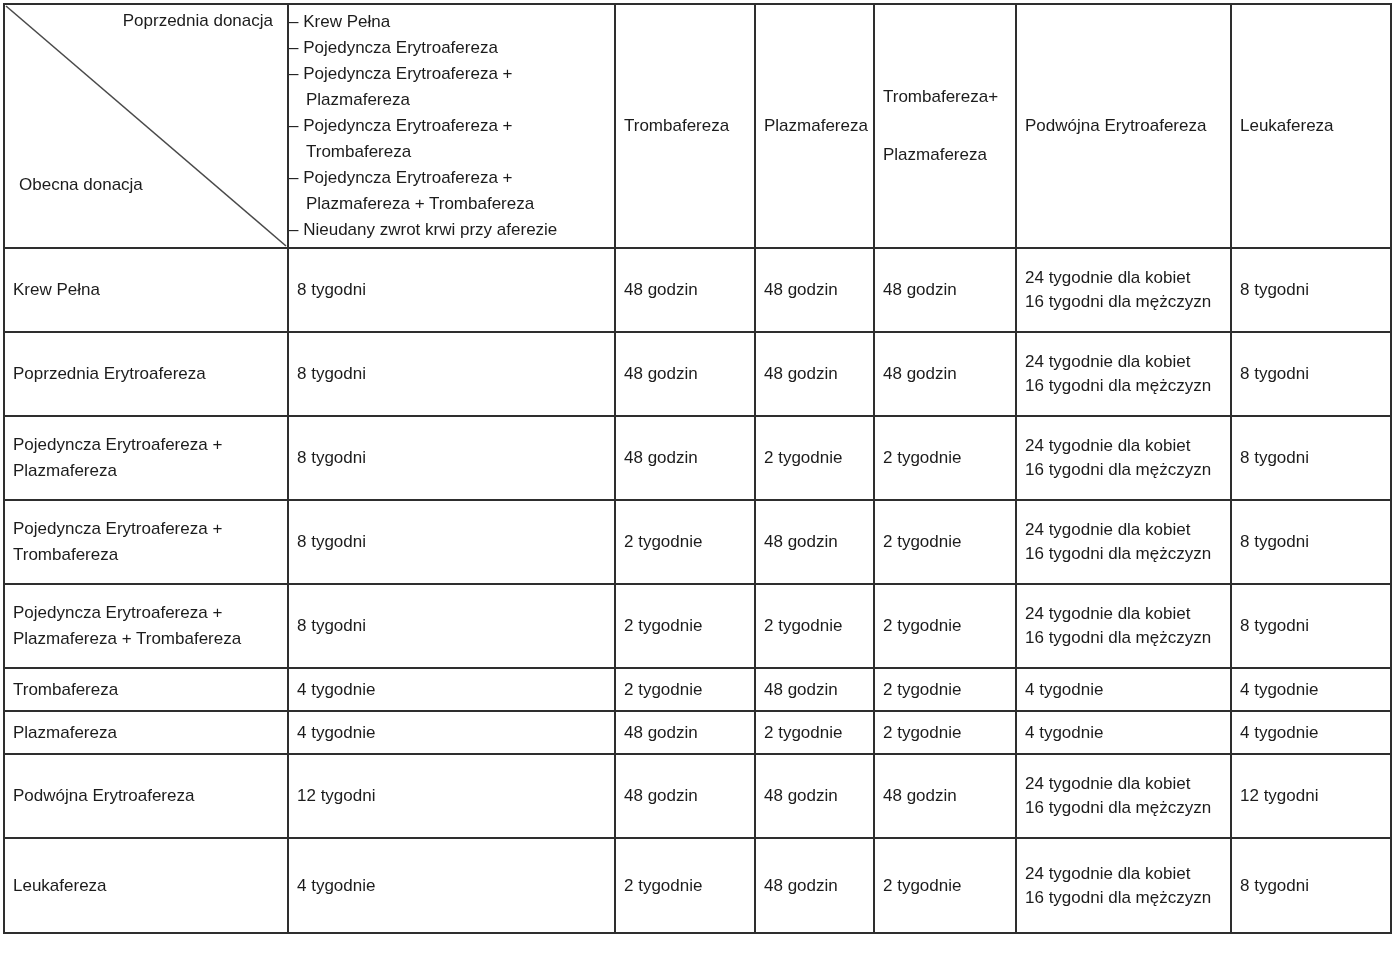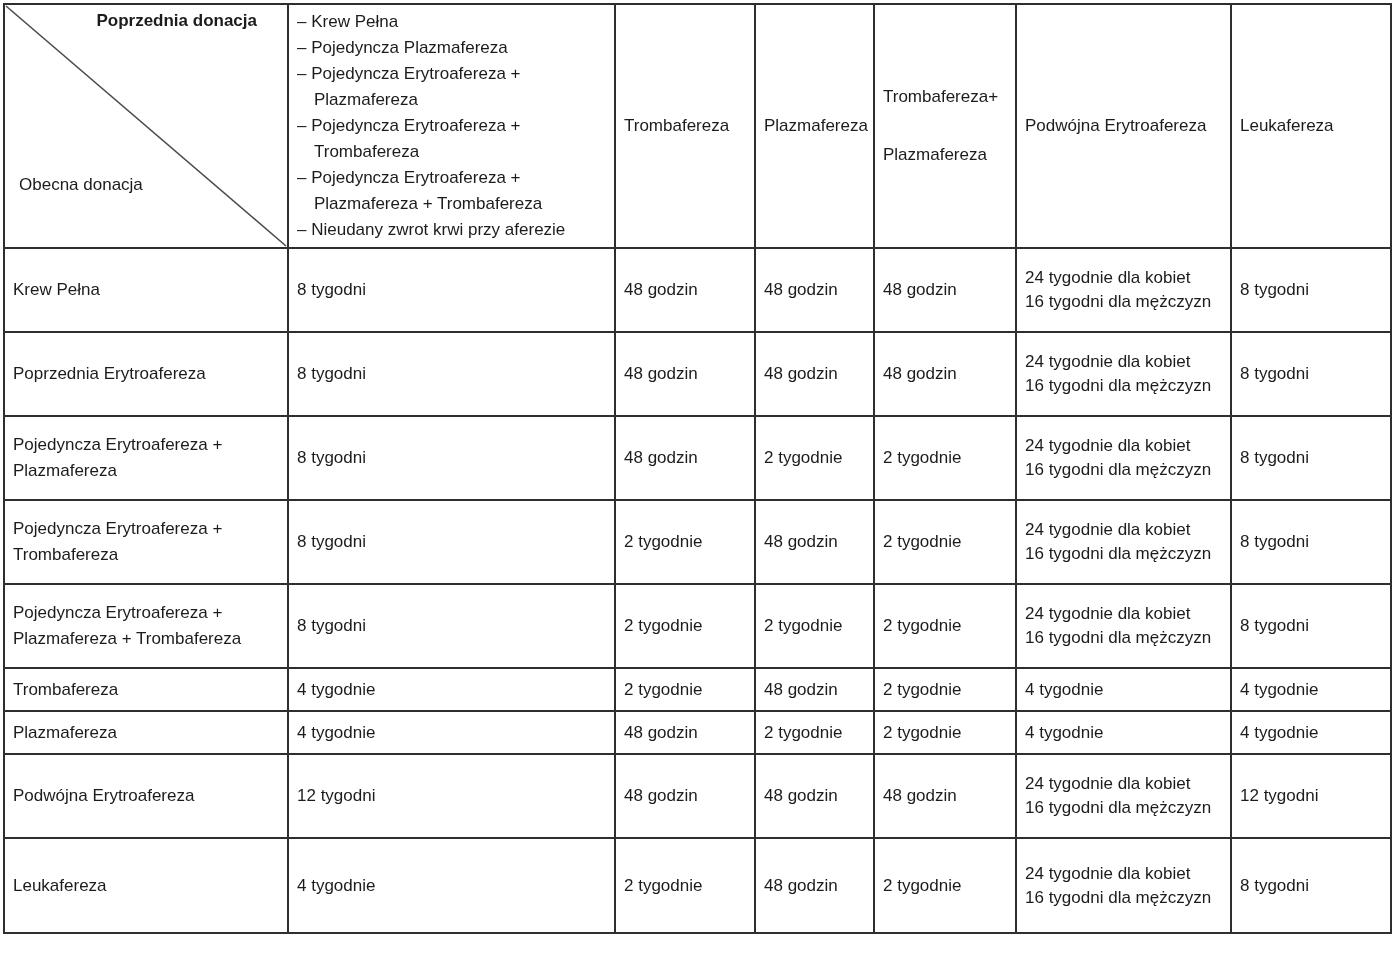--- a/index.html
+++ b/index.html
@@ -35,25 +35,25 @@
   
   tr.rh-head { height: 243px; }
   tr.rh-a    { height: 84px;  }
   tr.rh-b    { height: 43px;  }
   tr.rh-c    { height: 84px;  }
   tr.rh-d    { height: 95px;  }
 
   
   th.corner { position: relative; padding: 0; }
   th.corner svg { position: absolute; top: 0; left: 0; width: 100%; height: 100%; display: block; }
-  .corner-top    { position: absolute; top: 6px;  right: 30px; white-space: nowrap; font-weight: bold; }
+  .corner-top    { position: absolute; top: 6px;  right: 14px; white-space: nowrap; }
   .corner-bottom { position: absolute; top: 170px; left: 14px;  white-space: nowrap; }
 
   
-  th.prevlist { vertical-align: top; padding: 4px 8px; }
+  th.prevlist { vertical-align: top; padding: 4px 0; }
   .list-item {
     white-space: pre-line;
     line-height: 26px;
     padding-left: 17px;
     text-indent: -17px;
   }
 
   
   th.colhead {
     white-space: pre-line;
@@ -88,21 +88,21 @@
       <tr class="rh-head">
         <th class="corner">
           <svg viewBox="0 0 284 243" preserveAspectRatio="none" aria-hidden="true">
             <line x1="1" y1="1" x2="283" y2="242" stroke="#4a4a4a" stroke-width="1.6"></line>
           </svg>
           <span class="corner-top">Poprzednia donacja</span>
           <span class="corner-bottom">Obecna donacja</span>
         </th>
         <th class="prevlist">
           <div class="list-item">– Krew Pełna</div>
-          <div class="list-item">– Pojedyncza Plazmafereza</div>
+          <div class="list-item">– Pojedyncza Erytroafereza</div>
           <div class="list-item">– Pojedyncza Erytroafereza +
 Plazmafereza</div>
           <div class="list-item">– Pojedyncza Erytroafereza +
 Trombafereza</div>
           <div class="list-item">– Pojedyncza Erytroafereza +
 Plazmafereza + Trombafereza</div>
           <div class="list-item">– Nieudany zwrot krwi przy aferezie</div>
         </th>
         <th class="colhead">Trombafereza</th>
         <th class="colhead">Plazmafereza</th>

